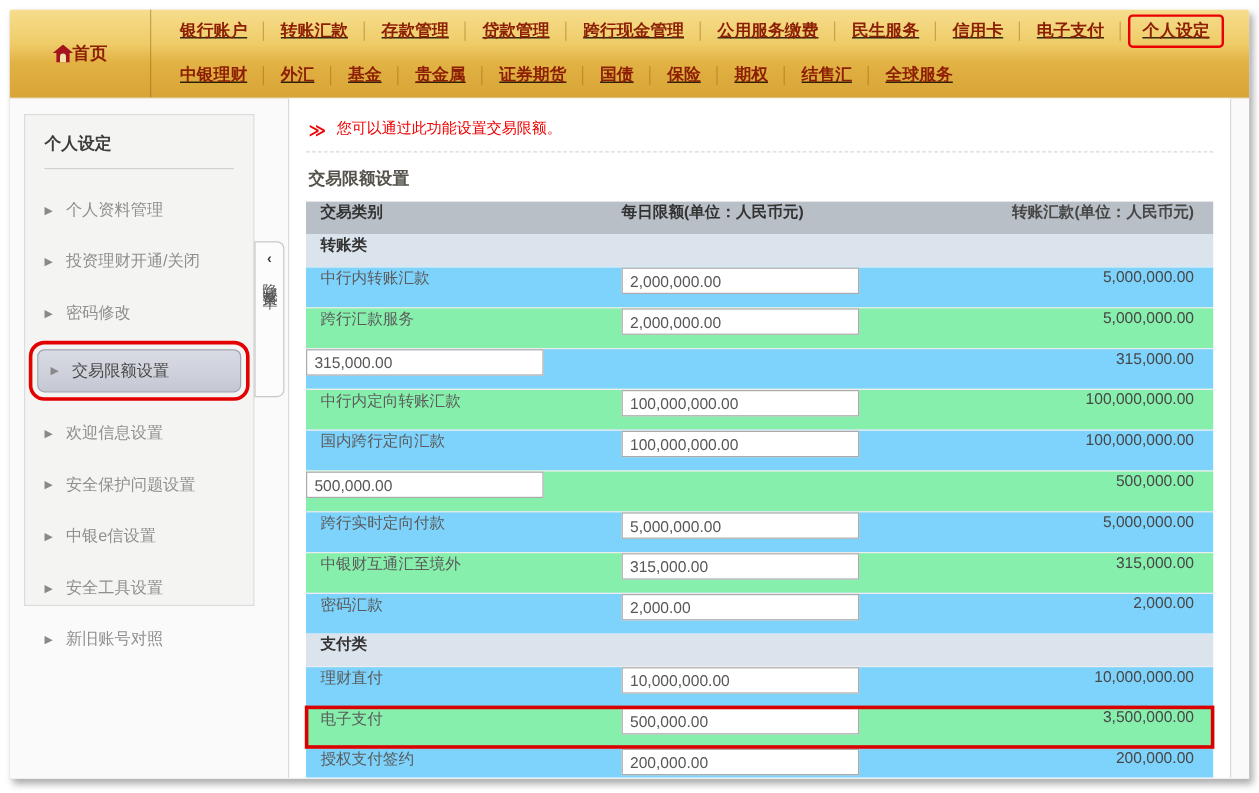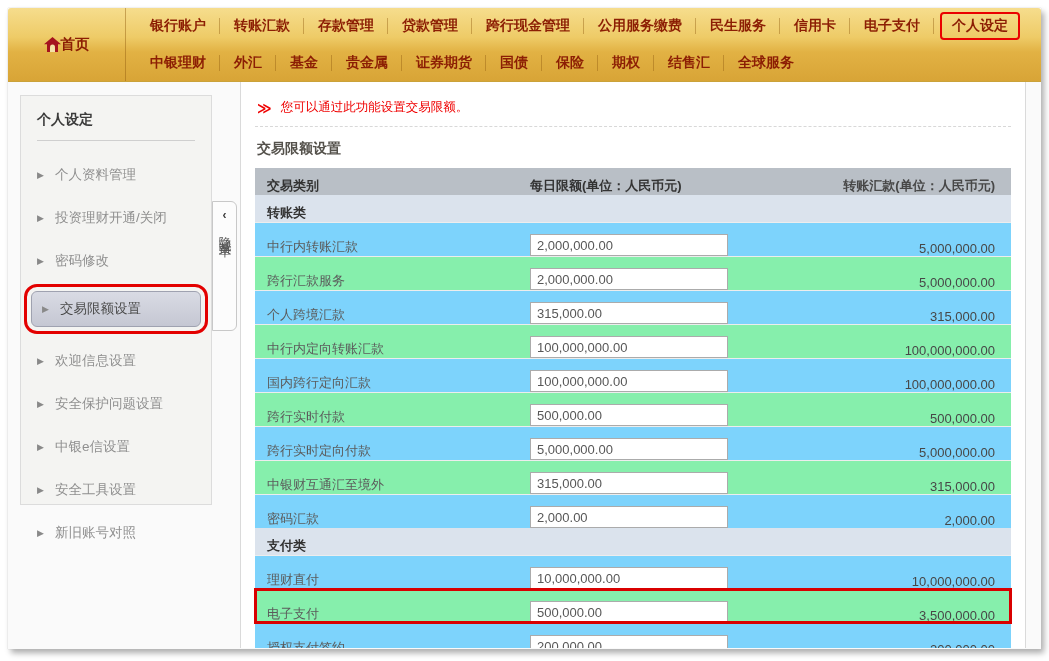--- a/index.html
+++ b/index.html
@@ -11,21 +11,21 @@
 
   
   .topnav { height:74px; display:flex;
             background:linear-gradient(#f6dd8d 0%, #eecb67 40%, #e2b244 60%, #d8a436 100%);
             border-radius:3px 3px 0 0; border-bottom:1px solid #caa23a; }
   .home { width:118px; display:flex; align-items:center; justify-content:center; 
           color:#8c1e04; font-weight:bold; font-size:14.5px; cursor:pointer;
           border-right:1px solid rgba(146,94,16,.45); }
   .home-icon svg { display:block; }
   .nav-rows { flex:1; display:flex; flex-direction:column; justify-content:center; }
-  .nav-row { display:flex; align-items:center; height:37px; padding-left:10px; }
+  .nav-row { display:flex; align-items:center; height:37px; padding-left:10px;text-decoration:underline; }
   .nav-item { position:relative; color:#8c1e04; font-weight:bold; font-size:14px;
               padding:2px 14px; cursor:pointer; white-space:nowrap; }
   .nav-item:not(:last-child)::after { content:''; position:absolute; right:0; top:3px; bottom:3px;
               width:1px; background:rgba(146,94,16,.42); }
   .nav-item.active { border:2px solid #ea0000; border-radius:4px; padding:3px 10px; margin:0 6px; }
   .nav-item.active::after { display:none; }
 
   
   .body { position:relative; height:566px; }
 
@@ -49,21 +49,21 @@
 
   .main { position:absolute; left:232px; top:0; width:786px; height:566px; background:#ffffff;
           border-left:1px solid #dadada; border-right:1px solid #dadada;
           padding:0 14px; overflow:hidden; }
   .notice { padding:17px 2px 10px; border-bottom:1px dashed #d8d8d8; color:#ef0000;
             font-size:12.5px; display:flex; gap:9px; align-items:center; }
   .notice-icon { font-size:14px; font-weight:bold; line-height:1; }
   .section-title { margin:13px 2px 10px; font-size:14px; font-weight:bold; color:#55524c; }
 
   .table { width:100%; }
-  .trow { display:flex; align-items:flex-end;gap:12px; }
+  .trow { display:flex; align-items:flex-start; }
   .thead { height:27px; background:#b9bfc6; font-weight:bold; color:#333; font-size:13px; }
   .group { height:27px; background:#dbe3ed; font-weight:bold; color:#333; font-size:13px; }
   .data  { height:34px; background:#7dd3fc; border-top:1px solid #ededed;
            font-size:13px; color:#5b5b5b; }
   .data.alt { background:#86efac; }
   .data.hl  { outline:3px solid #d90000; outline-offset:-2px; position:relative; z-index:2; }
   .c1 { width:263px; padding-left:12px; }
   .c2 { width:280px; }
   .c3 { flex:1; text-align:right; padding-right:16px; color:#474747; }
   .limit-input { width:198px; height:22px; border:1px solid #ababab; background:#fff;
@@ -181,36 +181,34 @@
             <div class="c1">中行内转账汇款</div>
             <div class="c2"><input class="limit-input" type="text" value="2,000,000.00" style=""></div>
             <div class="c3">5,000,000.00</div>
           </div>
           <div class="trow data alt">
             <div class="c1">跨行汇款服务</div>
             <div class="c2"><input class="limit-input" type="text" value="2,000,000.00" style=""></div>
             <div class="c3">5,000,000.00</div>
           </div>
           <div class="trow data">
-            <div class="c1">个人跨境汇款</div>
             <div class="c2"><input class="limit-input" type="text" value="315,000.00" style=""></div>
             <div class="c3">315,000.00</div>
           </div>
           <div class="trow data alt">
             <div class="c1">中行内定向转账汇款</div>
             <div class="c2"><input class="limit-input" type="text" value="100,000,000.00" style=""></div>
             <div class="c3">100,000,000.00</div>
           </div>
           <div class="trow data">
             <div class="c1">国内跨行定向汇款</div>
             <div class="c2"><input class="limit-input" type="text" value="100,000,000.00" style=""></div>
             <div class="c3">100,000,000.00</div>
           </div>
           <div class="trow data alt">
-            <div class="c1">跨行实时付款</div>
             <div class="c2"><input class="limit-input" type="text" value="500,000.00" style=""></div>
             <div class="c3">500,000.00</div>
           </div>
           <div class="trow data">
             <div class="c1">跨行实时定向付款</div>
             <div class="c2"><input class="limit-input" type="text" value="5,000,000.00" style=""></div>
             <div class="c3">5,000,000.00</div>
           </div>
           <div class="trow data alt">
             <div class="c1">中银财互通汇至境外</div>

